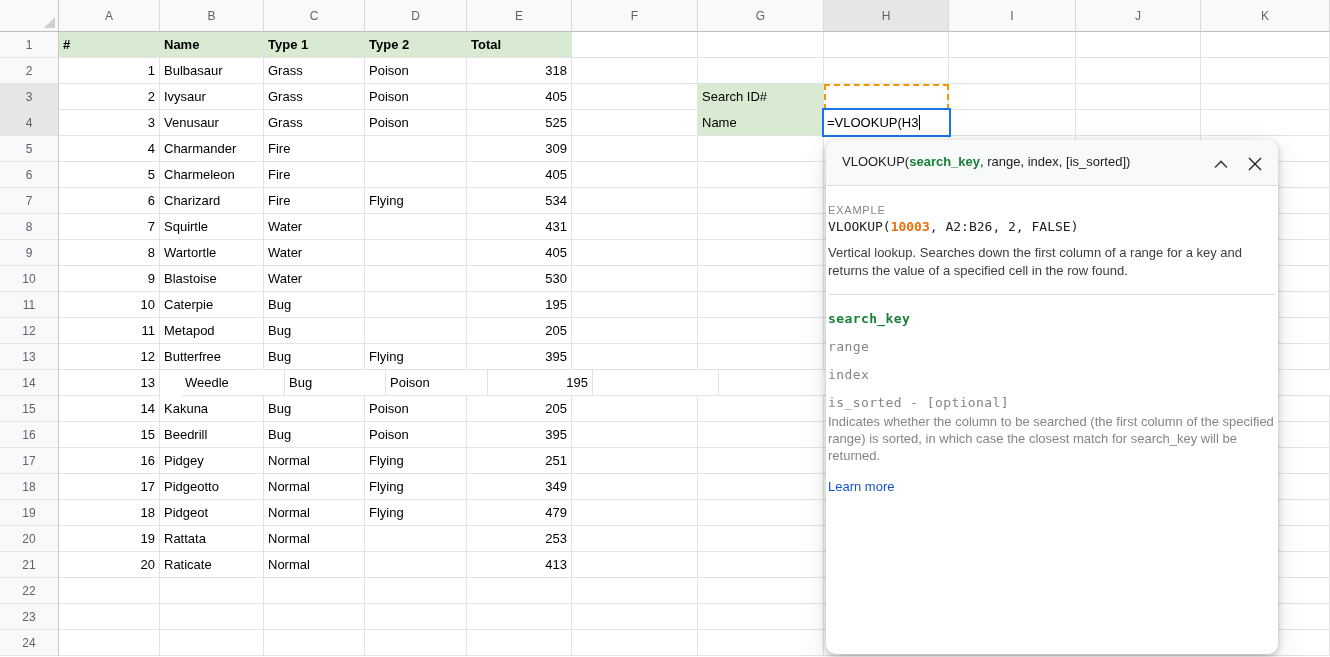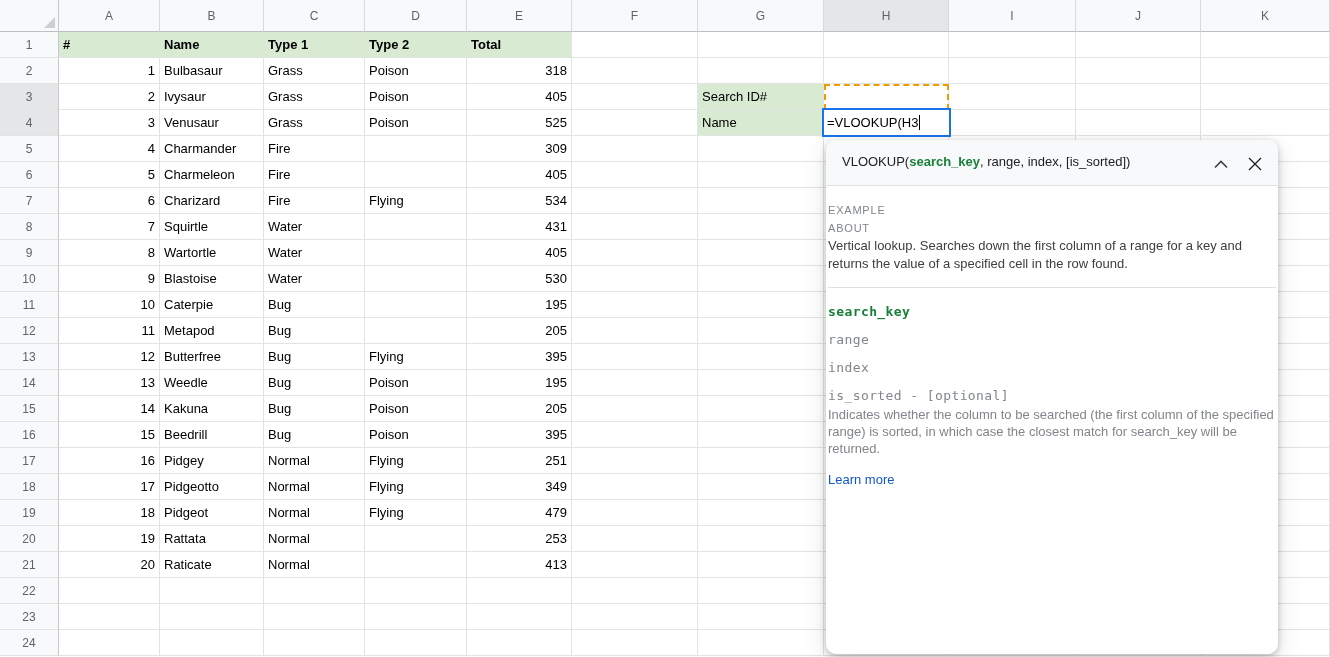--- a/index.html
+++ b/index.html
@@ -249,21 +249,21 @@
         <div class="cell" style="width: 126px;"></div>
         <div class="cell" style="width: 126px;"></div>
         <div class="cell" style="width: 125px;"></div>
         <div class="cell" style="width: 127px;"></div>
         <div class="cell" style="width: 125px;"></div>
         <div class="cell" style="width: 129px;"></div>
       </div>
       <div class="grid-row">
         <div class="row-h" style="width: 59px;">14</div>
         <div class="cell num" style="width: 101px;">13</div>
-        <div class="cell" style="width: 104px;">Weedle</div>
+        <div class="cell" style="width: 104px; margin-left: 21px;">Weedle</div>
         <div class="cell" style="width: 101px;">Bug</div>
         <div class="cell" style="width: 102px;">Poison</div>
         <div class="cell num" style="width: 105px;">195</div>
         <div class="cell" style="width: 126px;"></div>
         <div class="cell" style="width: 126px;"></div>
         <div class="cell" style="width: 125px;"></div>
         <div class="cell" style="width: 127px;"></div>
         <div class="cell" style="width: 125px;"></div>
         <div class="cell" style="width: 129px;"></div>
       </div>
@@ -428,21 +428,21 @@
         </span>
         <span class="hp-icon">
           <svg width="14" height="14" viewBox="0 0 14 14">
               <path d="M1 1 L13 13 M13 1 L1 13" stroke="#202124" stroke-width="1.4"></path>
             </svg>
         </span>
       </div>
     </div>
     <div class="hp-body">
       <div class="sec-label">EXAMPLE</div>
-      <div class="sec-label">ABOUT</div>
+      <div class="example-line"><span>VLOOKUP(</span><span class="ex-val">10003</span><span>, A2:B26, 2, FALSE)</span></div>
       <div class="about-text">Vertical lookup. Searches down the first column of a range for a key and returns the value of a specified cell in the row found.</div>
       <div class="hp-divider"></div>
       <div id="hp-params">
           <div class="param">
             <div class="param-name active">search_key</div>
           </div>
           <div class="param">
             <div class="param-name">range</div>
           </div>
           <div class="param">

